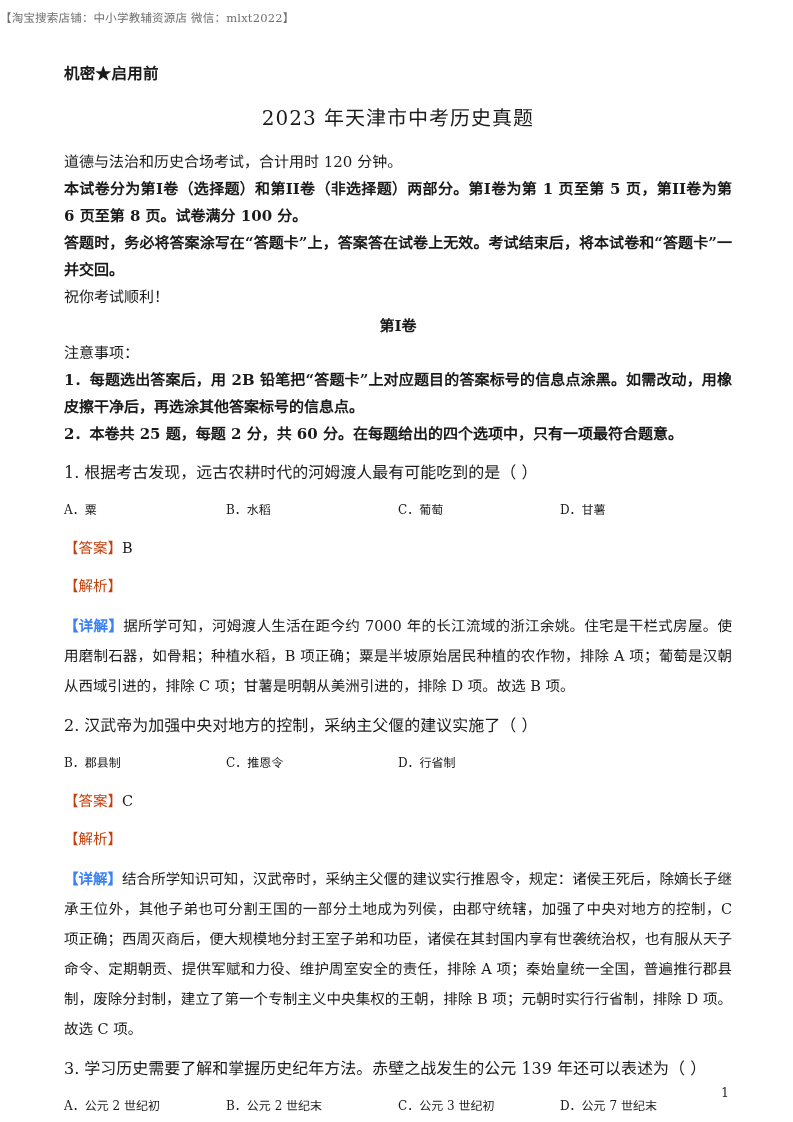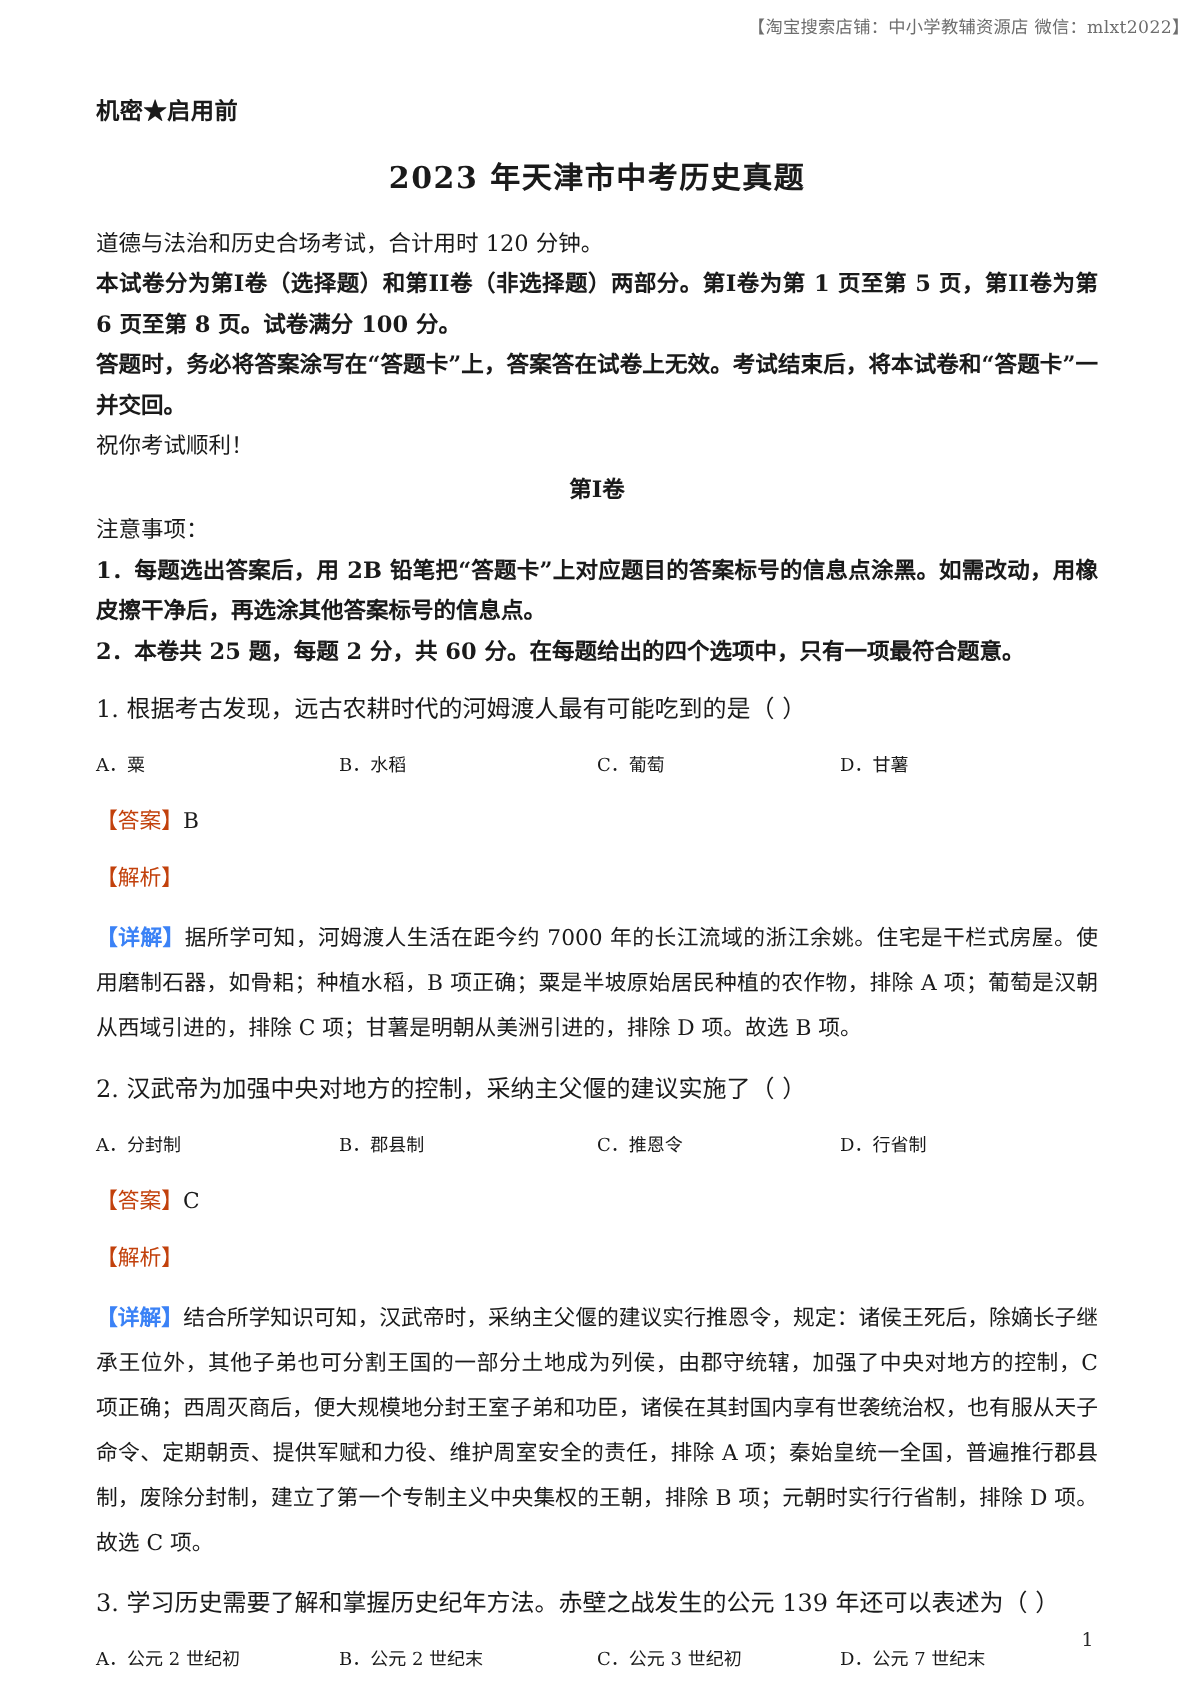--- a/index.html
+++ b/index.html
@@ -19,21 +19,21 @@
     margin: 0 auto;
     background: #ffffff;
     overflow: hidden;
     box-sizing: border-box;
   }
   .watermark {
     position: absolute;
     top: 9px;
     left: 0;
     right: 0;
-    text-align: right;
+    text-align: left;
     font-size: 11.5px;
     color: #6e6e6e;
     letter-spacing: 0.2px;
     font-family: "DejaVu Serif", "Liberation Serif", serif;
   }
   .content {
     position: absolute;
     left: 64px;
     top: 62px;
     width: 668px;
@@ -41,21 +41,21 @@
   .secret-line {
     font-size: 15.5px;
     font-weight: bold;
     letter-spacing: 0.3px;
     margin: 0 0 18px 0;
     line-height: 1.5;
   }
   .doc-title {
     text-align: center;
     font-size: 20px;
-    font-weight: bold;
+    font-weight: normal;
     margin: 0 0 16px 0;
     letter-spacing: 1px;
     line-height: 1.5;
   }
   p {
     margin: 0;
   }
   .intro-line {
     font-size: 15px;
     line-height: 27px;
@@ -163,21 +163,20 @@
       <span class="opt">B．水稻</span>
       <span class="opt">C．葡萄</span>
       <span class="opt">D．甘薯</span>
     </div>
     <p class="tagline"><span class="tag">【答案】</span><span class="tag-val">B</span></p>
     <p class="tagline"><span class="tag">【解析】</span></p>
     <p class="explain"><span class="tag">【详解】</span><span>据所学可知，河姆渡人生活在距今约 7000 年的长江流域的浙江余姚。住宅是干栏式房屋。使用磨制石器，如骨耜；种植水稻，B 项正确；粟是半坡原始居民种植的农作物，排除 A 项；葡萄是汉朝从西域引进的，排除 C 项；甘薯是明朝从美洲引进的，排除 D 项。故选 B 项。</span></p>
 
     <p class="question">2. 汉武帝为加强中央对地方的控制，采纳主父偃的建议实施了（      ）</p>
     <div class="options">
-      <span class="opt">A．分封制</span>
       <span class="opt">B．郡县制</span>
       <span class="opt">C．推恩令</span>
       <span class="opt">D．行省制</span>
     </div>
     <p class="tagline"><span class="tag">【答案】</span><span class="tag-val">C</span></p>
     <p class="tagline"><span class="tag">【解析】</span></p>
     <p class="explain"><span class="tag">【详解】</span><span>结合所学知识可知，汉武帝时，采纳主父偃的建议实行推恩令，规定：诸侯王死后，除嫡长子继承王位外，其他子弟也可分割王国的一部分土地成为列侯，由郡守统辖，加强了中央对地方的控制，C 项正确；西周灭商后，便大规模地分封王室子弟和功臣，诸侯在其封国内享有世袭统治权，也有服从天子命令、定期朝贡、提供军赋和力役、维护周室安全的责任，排除 A 项；秦始皇统一全国，普遍推行郡县制，废除分封制，建立了第一个专制主义中央集权的王朝，排除 B 项；元朝时实行行省制，排除 D 项。故选 C 项。</span></p>
 
     <p class="question">3. 学习历史需要了解和掌握历史纪年方法。赤壁之战发生的公元 139 年还可以表述为（      ）</p>
     <div class="options">

